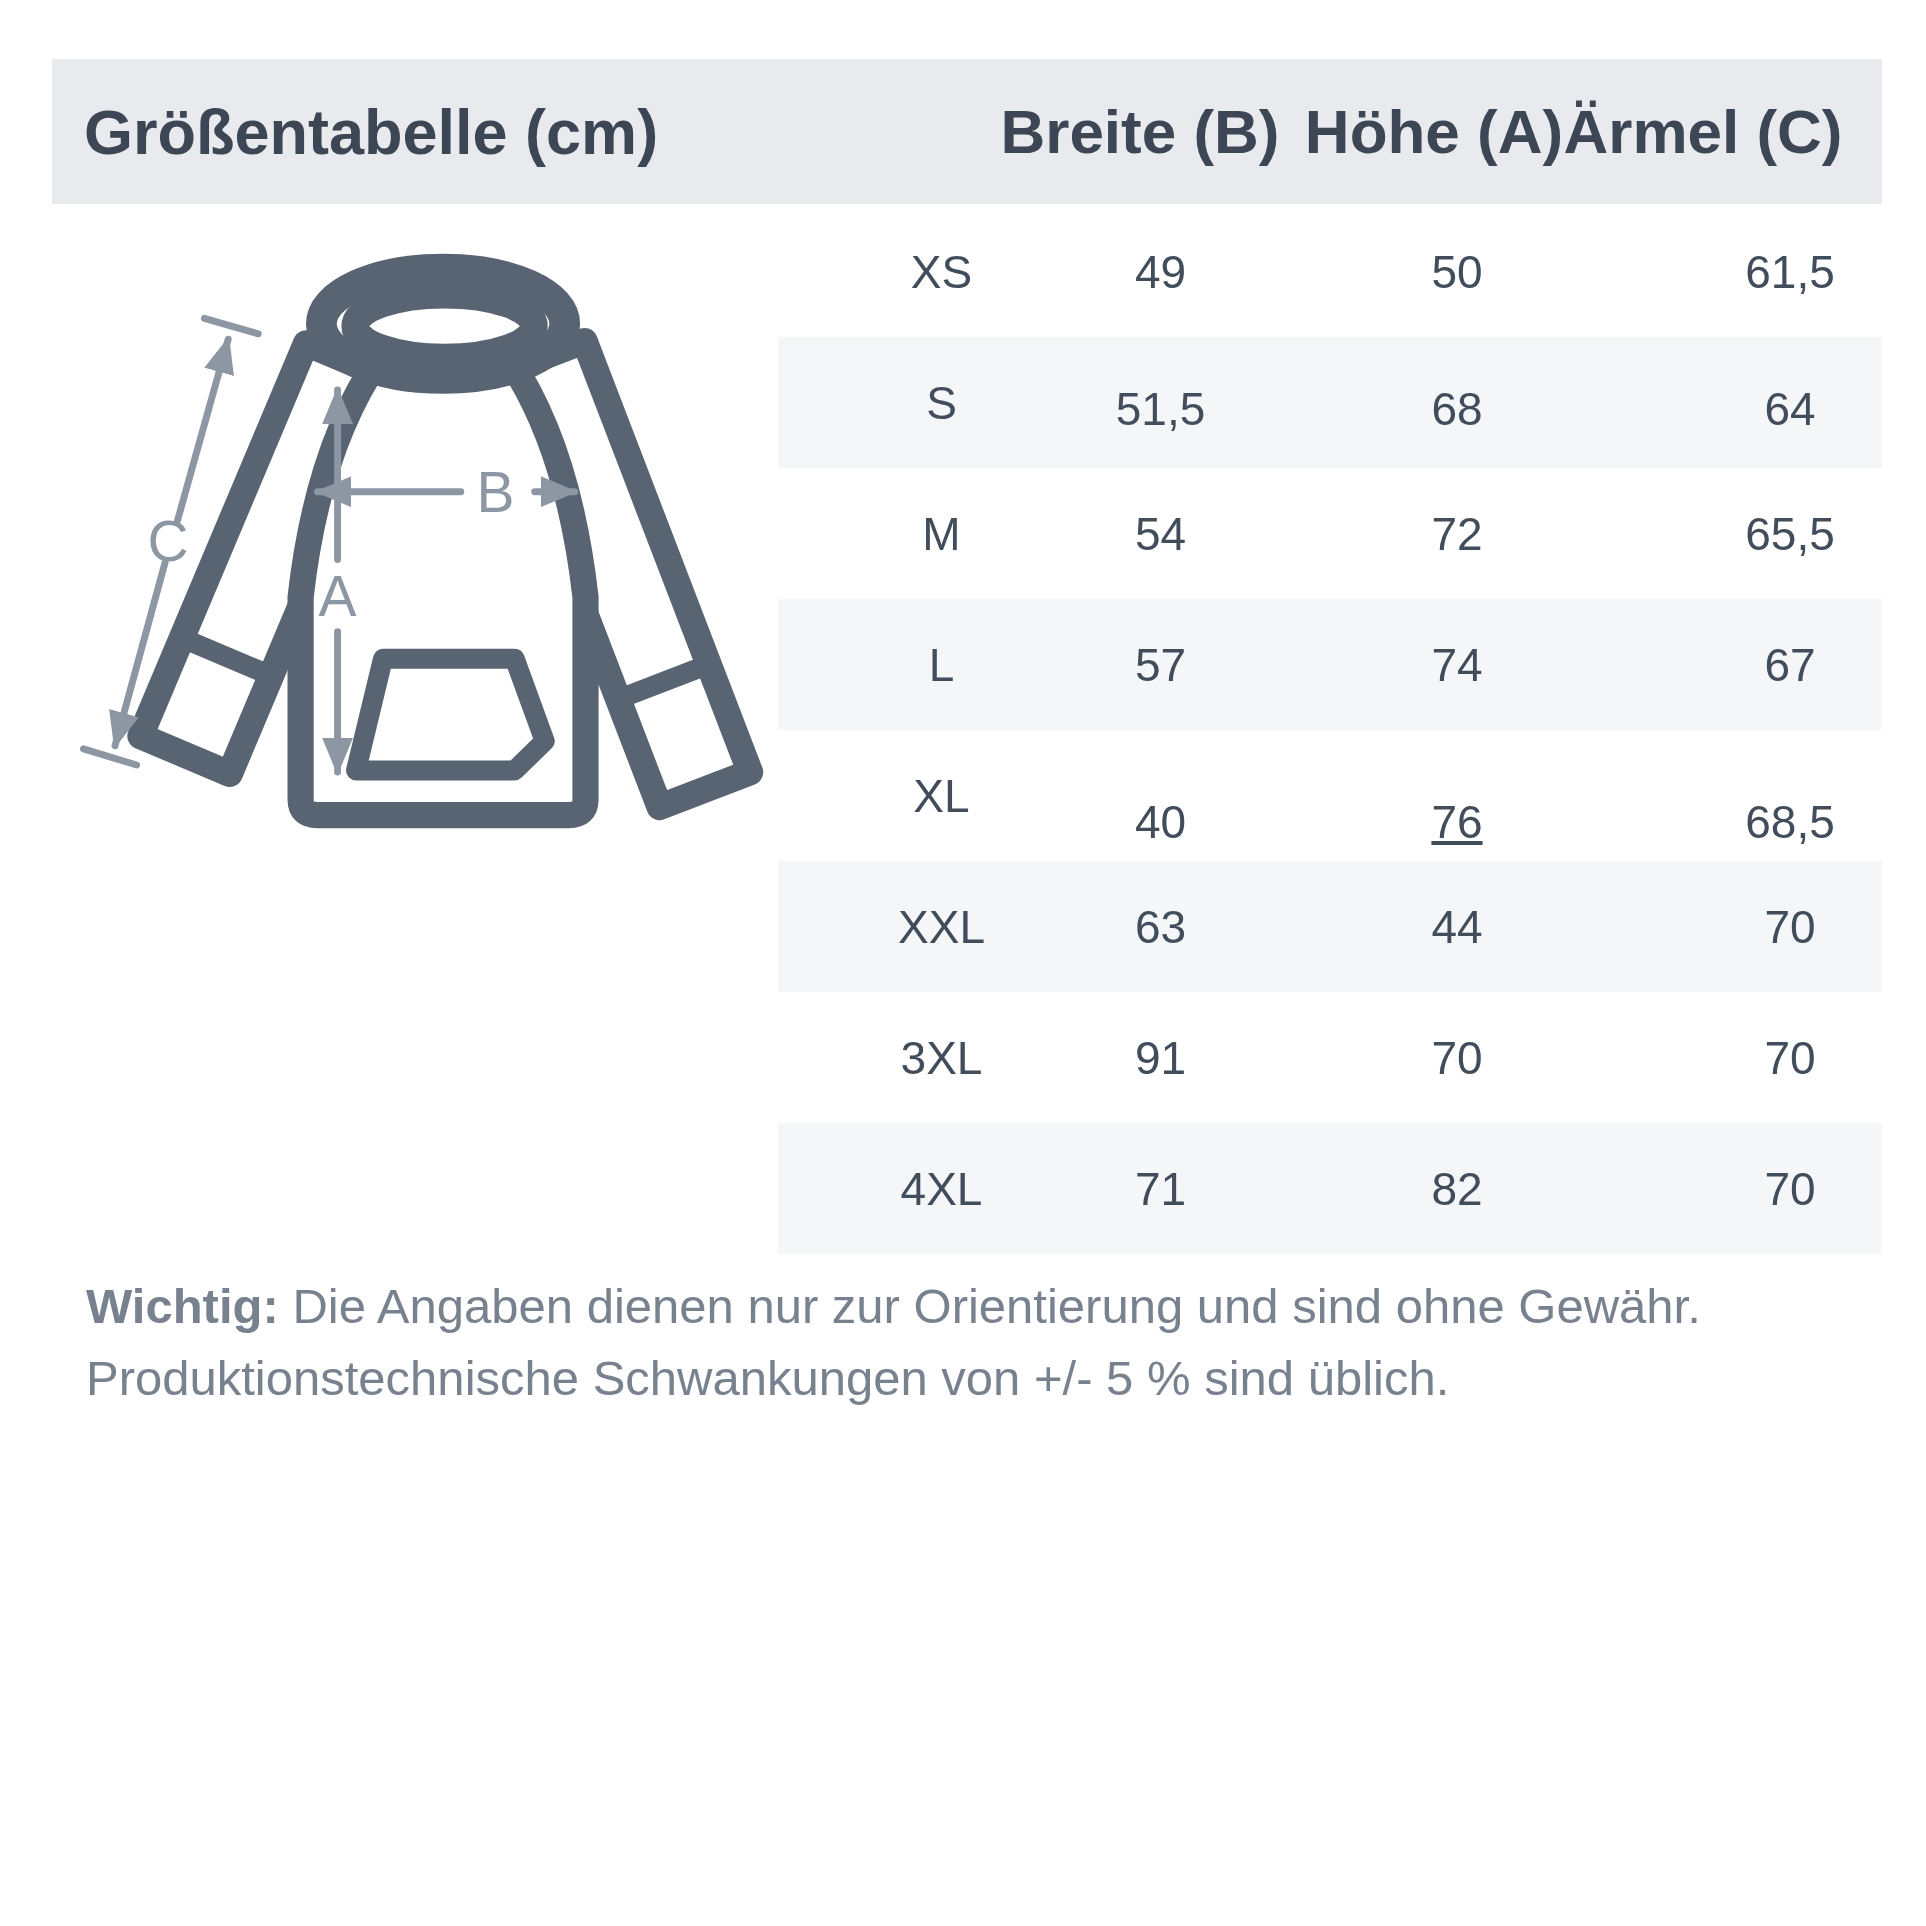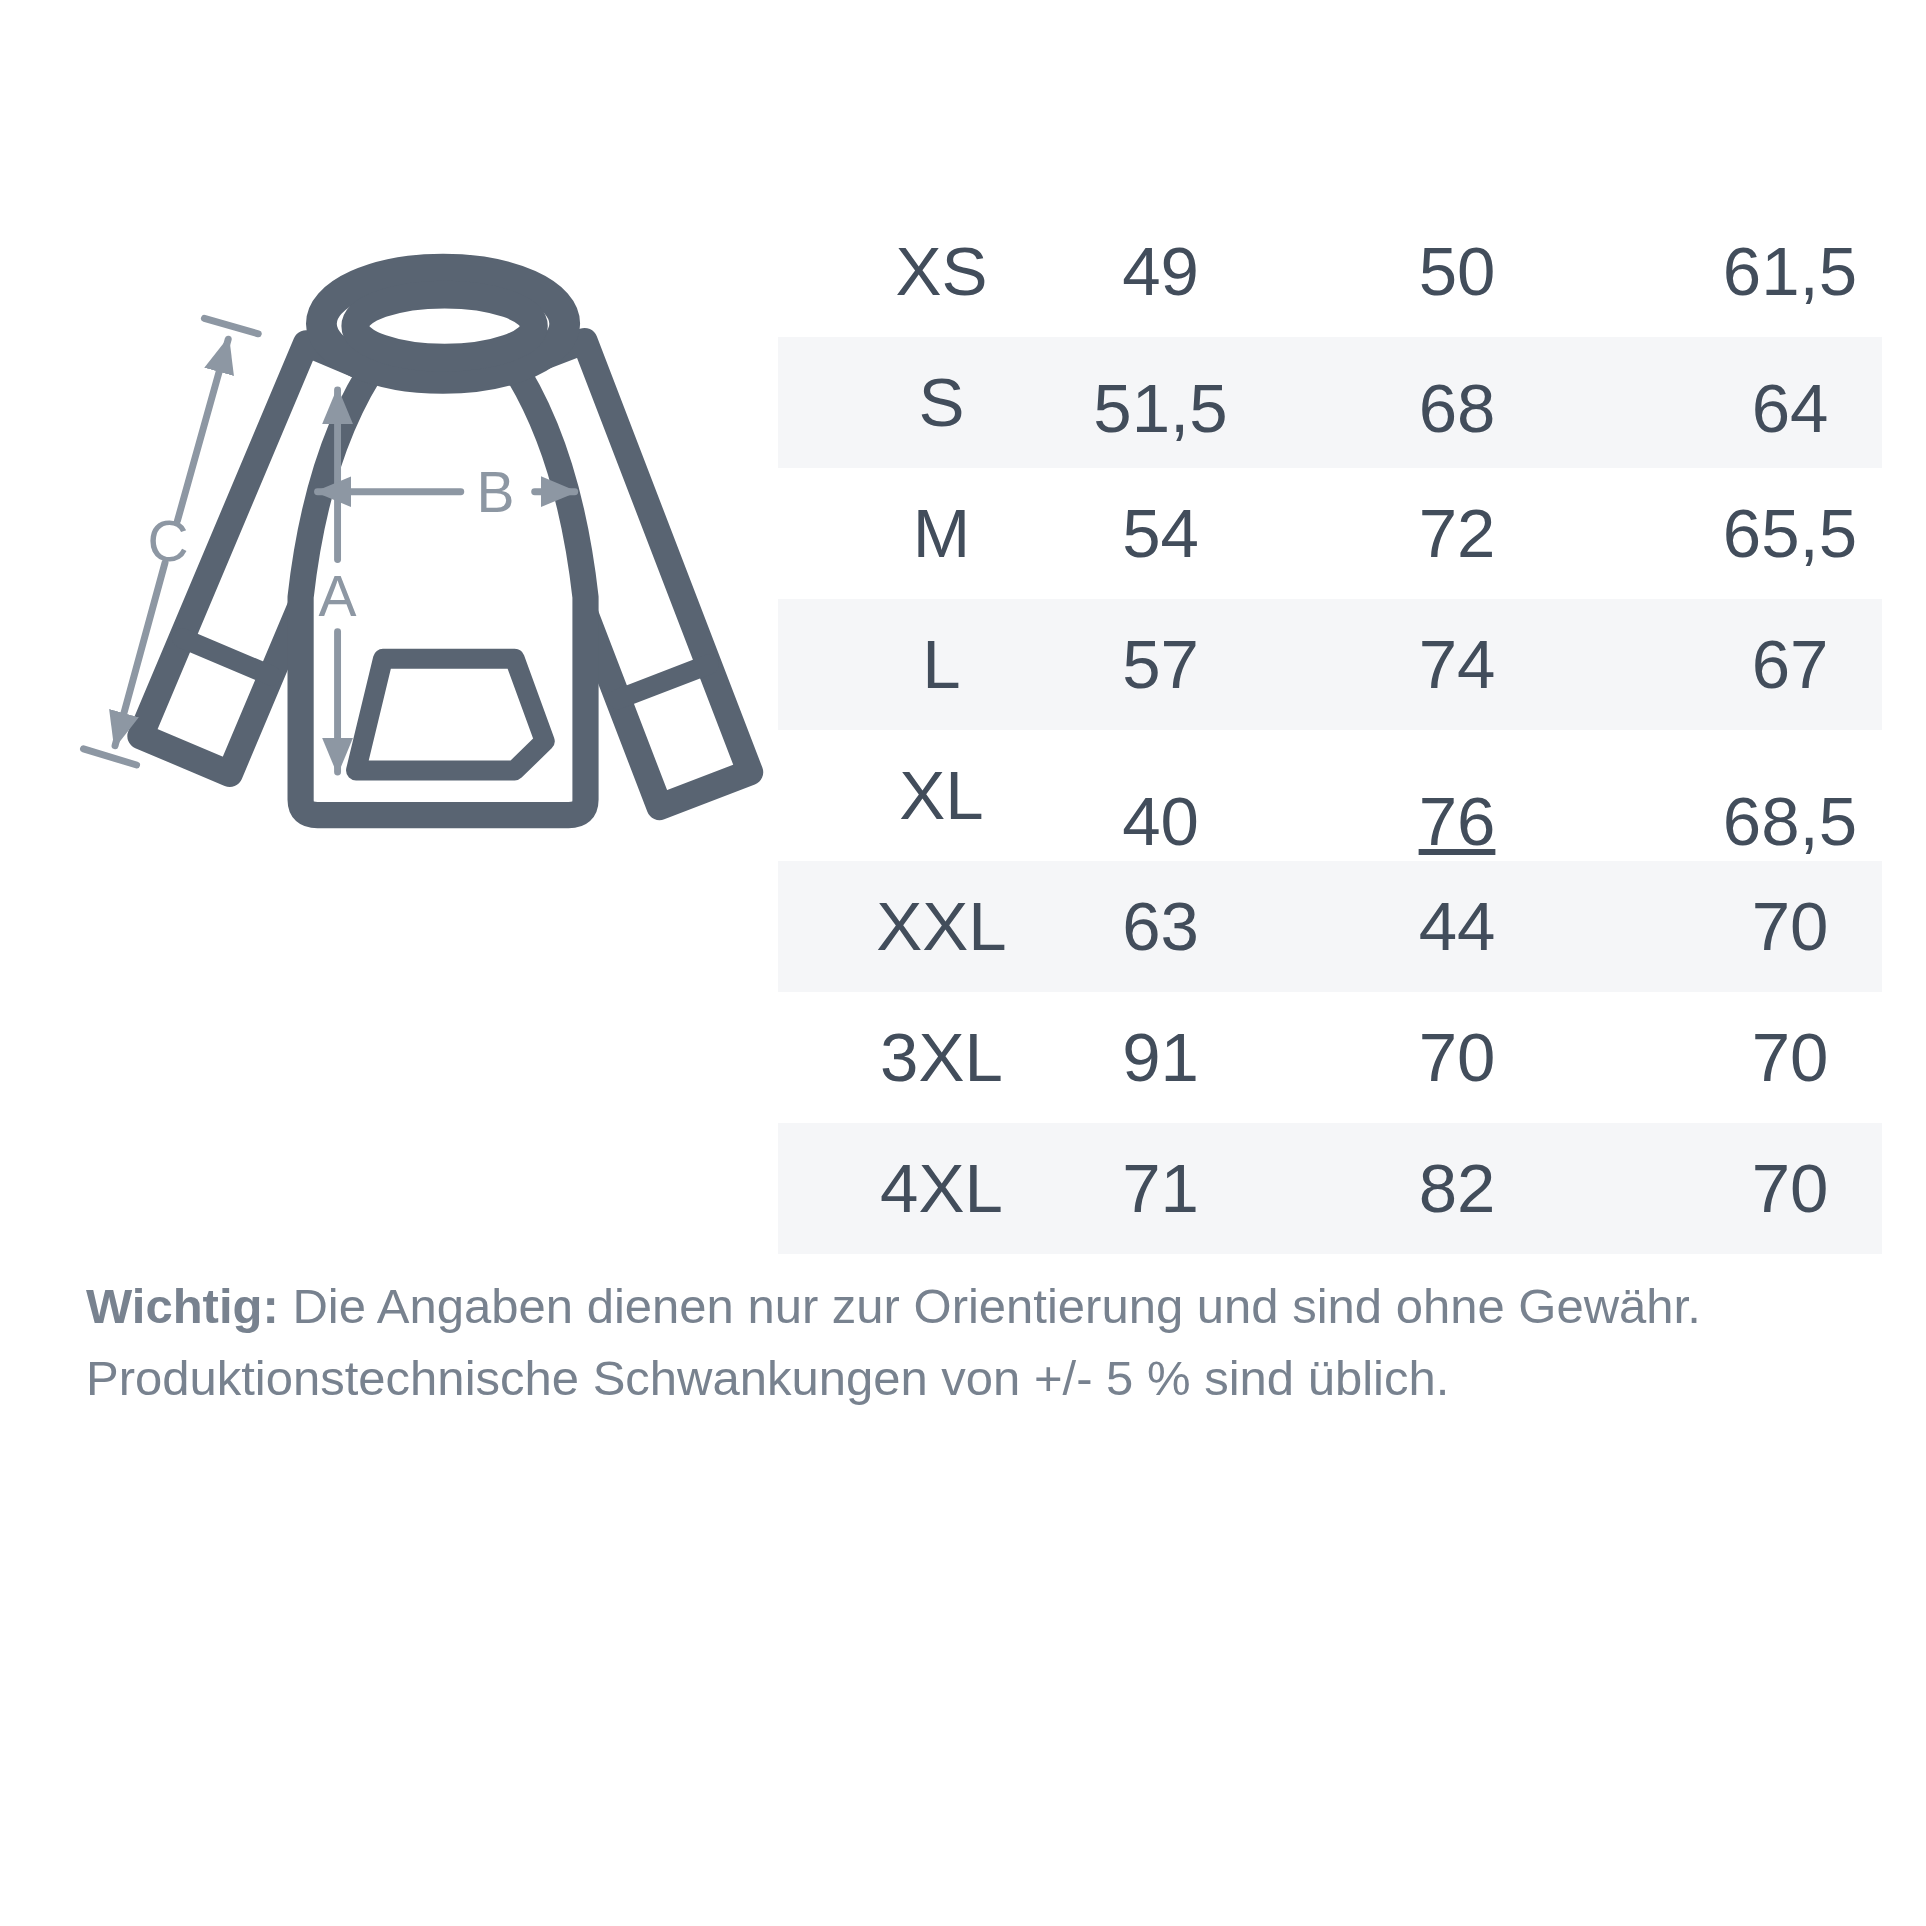--- a/index.html
+++ b/index.html
@@ -32,21 +32,21 @@
   
   .size-table{
     position:absolute;left:778px;top:206px;width:1104px;
   }
   .trow{
     display:flex;height:131px;align-items:center;
   }
   .trow.band{background:#f5f6f8;}
   .tcell{
     display:flex;align-items:center;justify-content:center;
-    height:100%;font-size:69px;color:#424d5b;white-space:nowrap;
+    height:100%;font-size:46px;color:#424d5b;white-space:nowrap;
   }
   .tcell.c0{width:327px;}
   .tcell.c1{width:111px;}
   .tcell.c2{width:482px;}
   .tcell.c3{width:184px;padding-right:156px;box-sizing:content-box;margin-right:-156px;}
 
   
   .diagram{position:absolute;left:46px;top:216px;width:771px;height:693px;}
   .garment{fill:#ffffff;stroke:#596472;stroke-width:34;stroke-linejoin:round;stroke-linecap:round;}
   .garment.hood-outer{stroke-width:40;}
@@ -63,20 +63,26 @@
     position:absolute;left:86px;top:1270px;width:1788px;
     font-size:49px;line-height:72px;color:#78828f;
   }
   .note b{font-weight:bold;color:#78828f;}
 </style>
 </head>
 <body>
 
 <div class="page">
 
+  <div class="header-bar">
+    <div class="page-title">Größentabelle (cm)</div>
+    <div class="col-head h0">Breite (B)</div>
+    <div class="col-head h1">Höhe (A)</div>
+    <div class="col-head h2">Ärmel (C)</div>
+  </div>
 
   <svg class="diagram" viewBox="0 0 1000 900" xmlns="http://www.w3.org/2000/svg">
     <defs>
       <marker id="ah" markerUnits="userSpaceOnUse" markerWidth="48" markerHeight="40" refX="44" refY="20" orient="auto">
         <polygon points="0,0 48,20 0,40" class="dim-head"></polygon>
       </marker>
     </defs>
 
     <g>
       <path class="garment" d="M337,165.5 L122,675.5 L238,724.5 L453,214.5 Z"></path>

